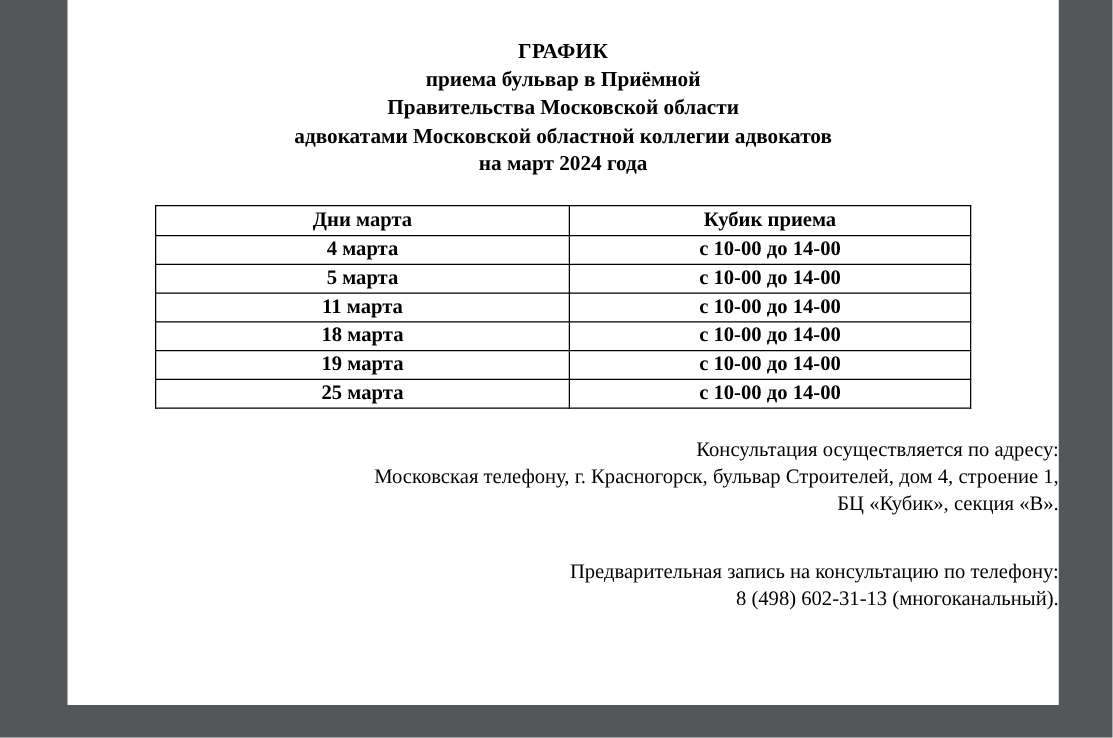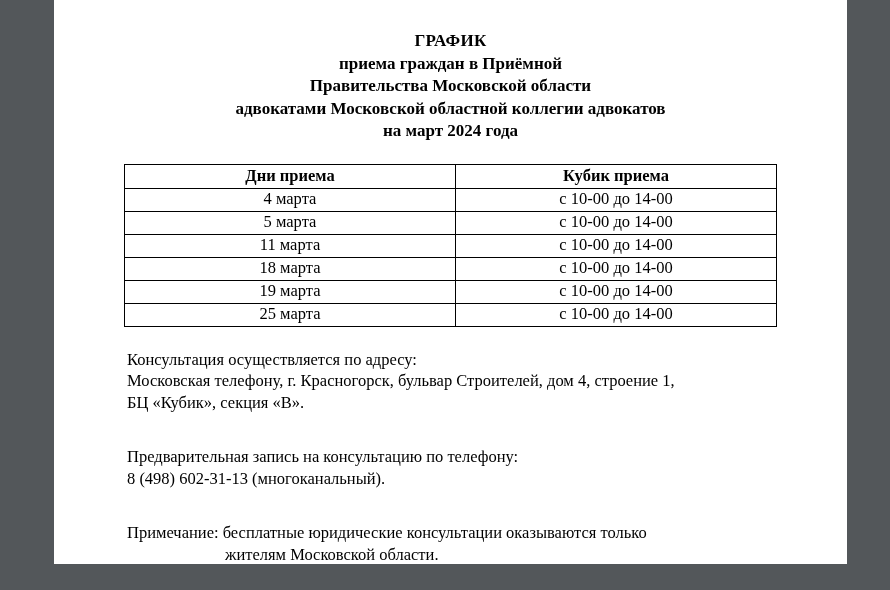--- a/index.html
+++ b/index.html
@@ -58,66 +58,66 @@
   }
   table.schedule th,
   table.schedule td {
     border: 1.4px solid #000;
     text-align: center;
     font-size: 16.5px;
     line-height: 1;
     height: 22px;
     padding: 0;
     vertical-align: middle;
-    font-weight: normal;
+    font-weight: bold;
   }
   table.schedule th {
     font-weight: bold;
     height: 23px;
   }
   table.schedule col.col-days { width: 331px; }
   table.schedule col.col-time { width: 321px; }
 
   
   .body-text {
     margin-left: 73px;
     margin-top: 22px;
     color: #000;
     font-size: 16.5px;
     line-height: 21.5px;
   }
-  .para { margin: 0; }
+  .para { margin: 0; text-align: right; }
   .para + .para { margin-top: 33px; }
   .para .line { display: block; white-space: nowrap; }
   .note-indent {
     padding-left: 98px;
   }
 </style>
 </head>
 <body>
 
 <div id="document-page">
 
   <div class="title-block">
     <span class="title-line title-main">ГРАФИК</span>
-    <span class="title-line">приема граждан в Приёмной</span>
+    <span class="title-line">приема бульвар в Приёмной</span>
     <span class="title-line">Правительства Московской области</span>
     <span class="title-line">адвокатами Московской областной коллегии адвокатов</span>
     <span class="title-line">на март 2024 года</span>
   </div>
 
   <div class="table-wrap">
     <table class="schedule">
       <colgroup>
         <col class="col-days">
         <col class="col-time">
       </colgroup>
       <thead>
         <tr>
-          <th>Дни приема</th>
+          <th>Дни марта</th>
           <th>Кубик приема</th>
         </tr>
       </thead>
       <tbody id="schedule-body">
           <tr>
             <td>4 марта</td>
             <td>с 10-00 до 14-00</td>
           </tr>
           <tr>
             <td>5 марта</td>
@@ -149,20 +149,16 @@
       <span class="line">Консультация осуществляется по адресу:</span>
       <span class="line">Московская телефону, г. Красногорск, бульвар Строителей, дом 4, строение 1,</span>
       <span class="line">БЦ «Кубик», секция «В».</span>
     </p>
 
     <p class="para">
       <span class="line">Предварительная запись на консультацию по телефону:</span>
       <span class="line">8 (498) 602-31-13 (многоканальный).</span>
     </p>
 
-    <p class="para">
-      <span class="line">Примечание: бесплатные юридические консультации оказываются только</span>
-      <span class="line note-indent">жителям Московской области.</span>
-    </p>
 
   </div>
 
 </div>
 
 </body></html>

